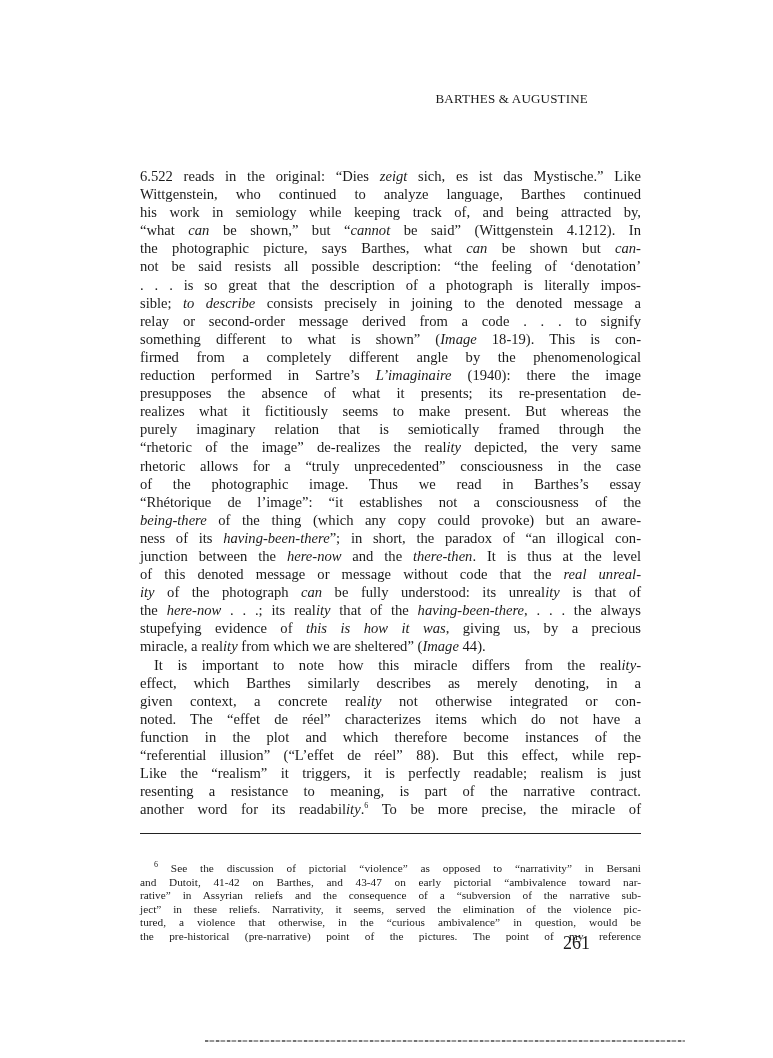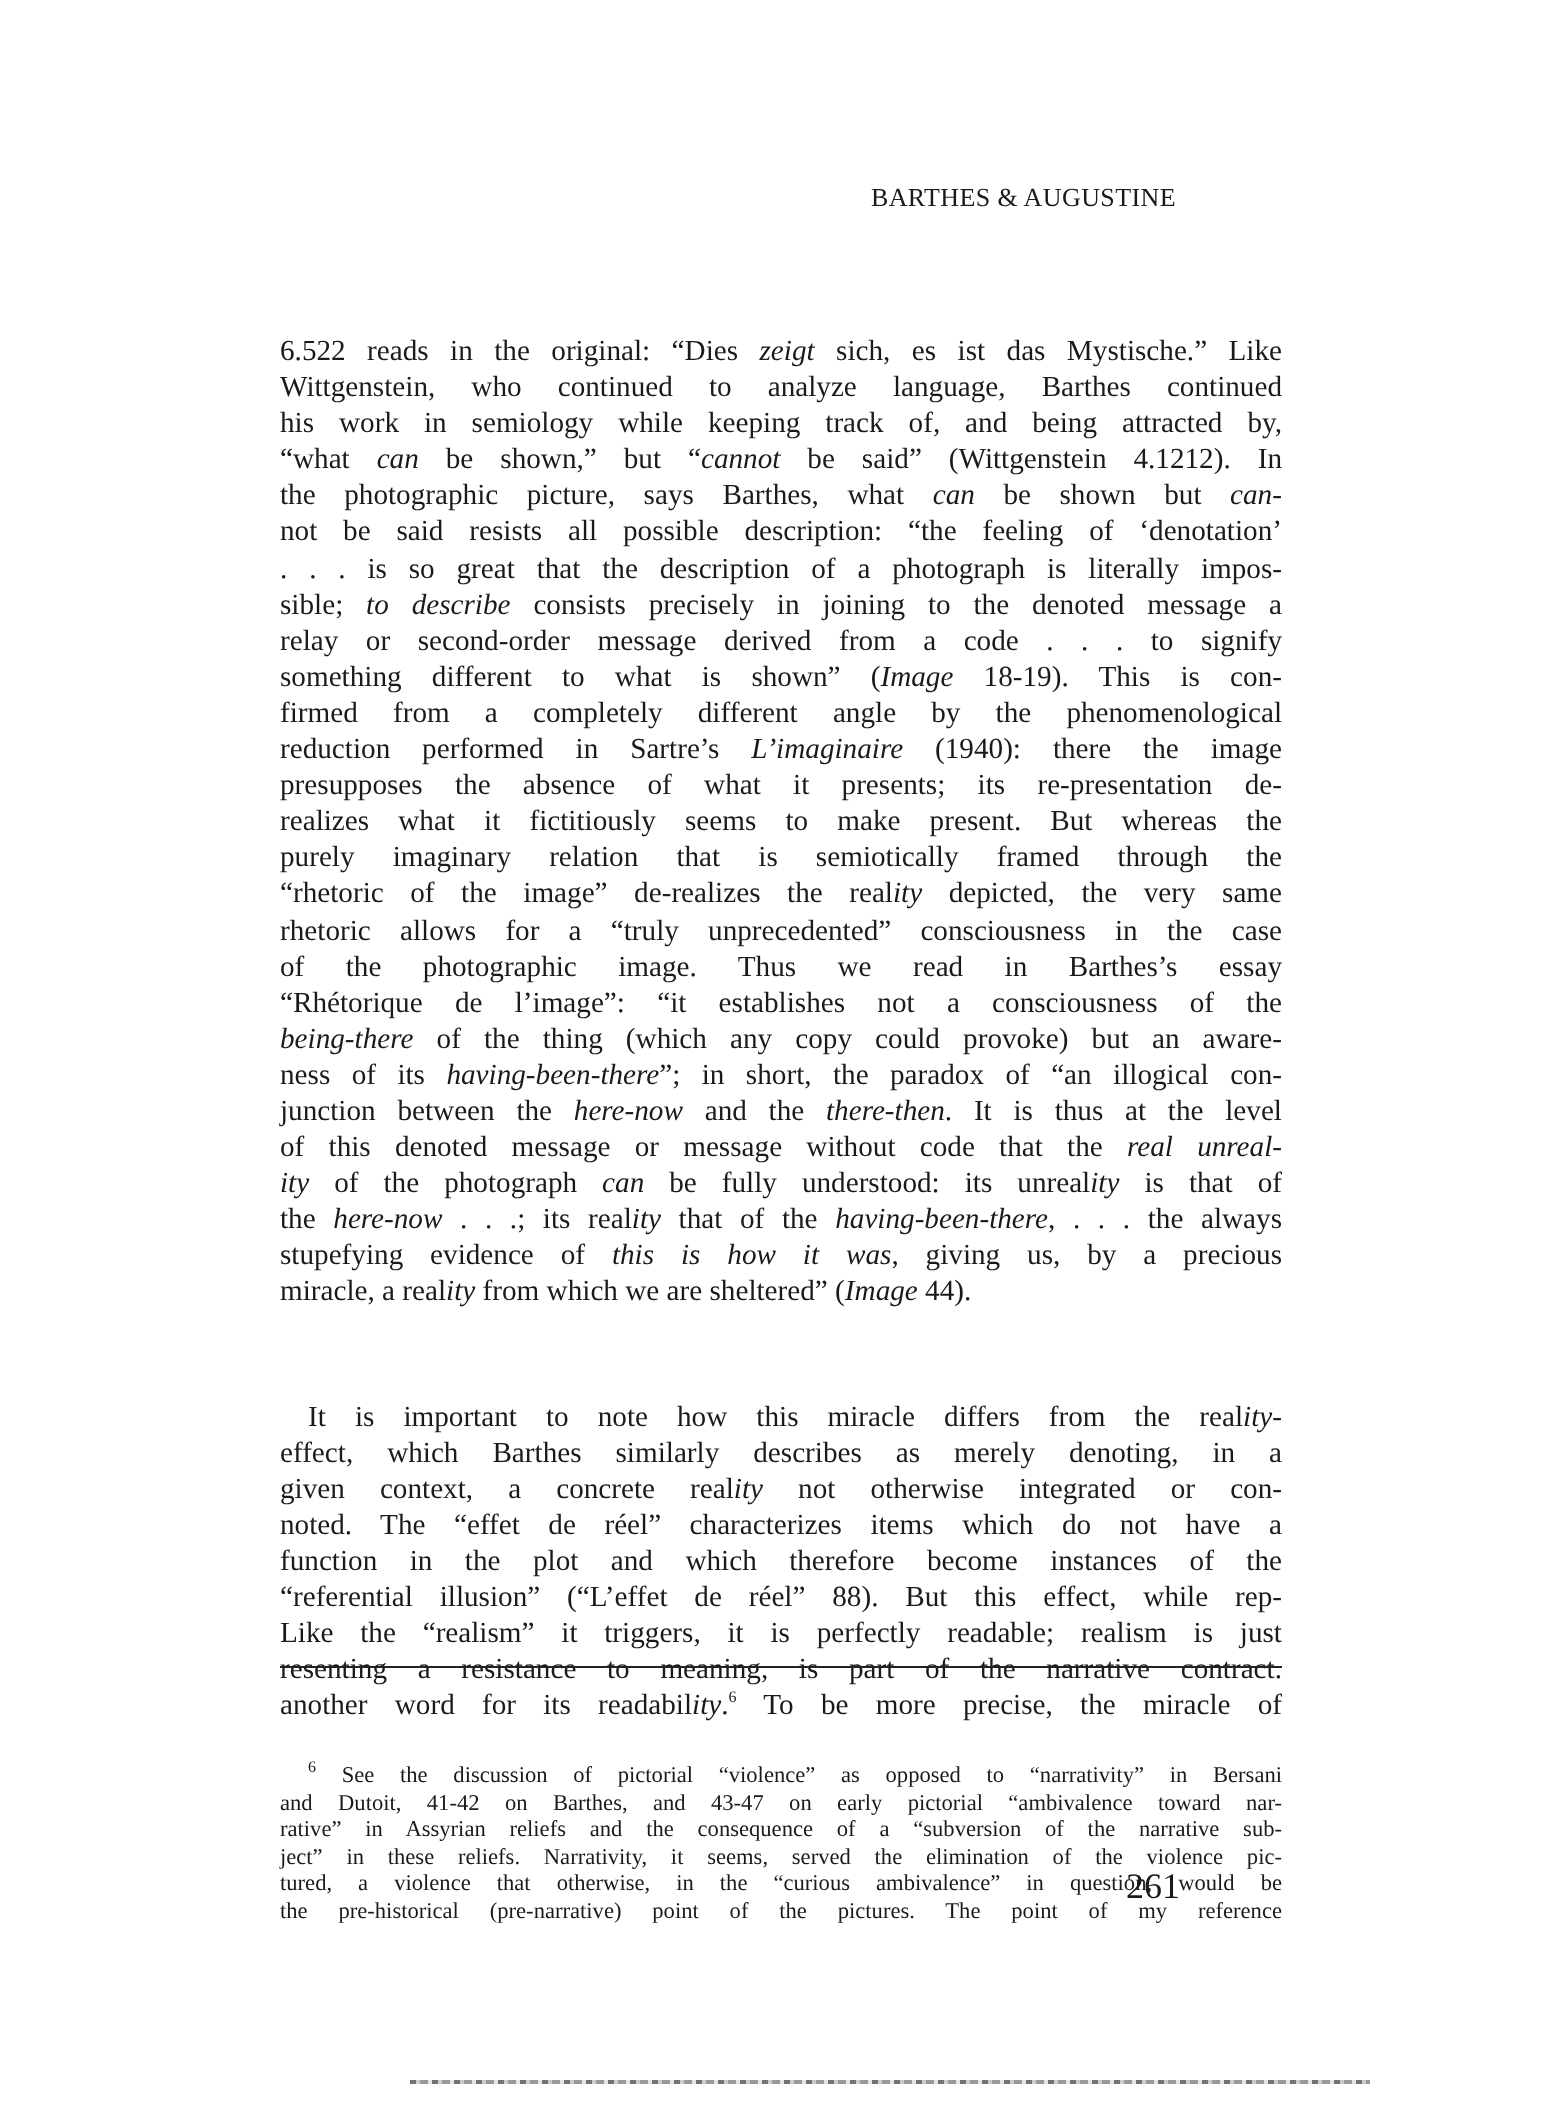--- a/index.html
+++ b/index.html
@@ -3,24 +3,24 @@
 <meta charset="utf-8">
 <style>
   html, body { margin: 0; padding: 0; background: #ffffff; }
   body { width: 773px; height: 1058px; position: relative; overflow: hidden;
          font-family: "Liberation Serif", "DejaVu Serif", serif; color: #1a1a1a; }
   .running-head { position: absolute; top: 91px; left: 380px; width: 208px; text-align: right;
                   font-size: 13px; letter-spacing: 0.2px; }
   .body-text { position: absolute; top: 167px; left: 140px; width: 501px; font-size: 14.6px; line-height: 18.1px; }
   .line { display: block; white-space: nowrap; text-align: justify; text-align-last: justify; }
   .line.left { text-align-last: left; }
-  .line.indent { text-indent: 14px; margin-top: 44px; }
+  .line.indent { text-indent: 14px; }
   sup { font-size: 8px; line-height: 0; }
   .rule { position: absolute; top: 833px; left: 140px; width: 501px; height: 1px; background: #222; }
-  .footnotes { position: absolute; top: 838px; left: 140px; width: 501px; font-size: 11.3px; line-height: 13.6px; }
+  .footnotes { position: absolute; top: 862px; left: 140px; width: 501px; font-size: 11.3px; line-height: 13.6px; }
   .page-number { position: absolute; top: 933px; left: 560px; width: 30px; text-align: right; font-size: 18px; }
   .scan-edge { position: absolute; top: 1040px; left: 205px; width: 480px; height: 2px;
                background: repeating-linear-gradient(90deg, #444 0 3px, #bbb 3px 5px, #777 5px 9px, #ddd 9px 11px); opacity: 0.75; }
 </style>
 </head>
 <body>
 
 <div class="running-head">BARTHES &amp; AUGUSTINE</div>
 
 <div class="body-text">

